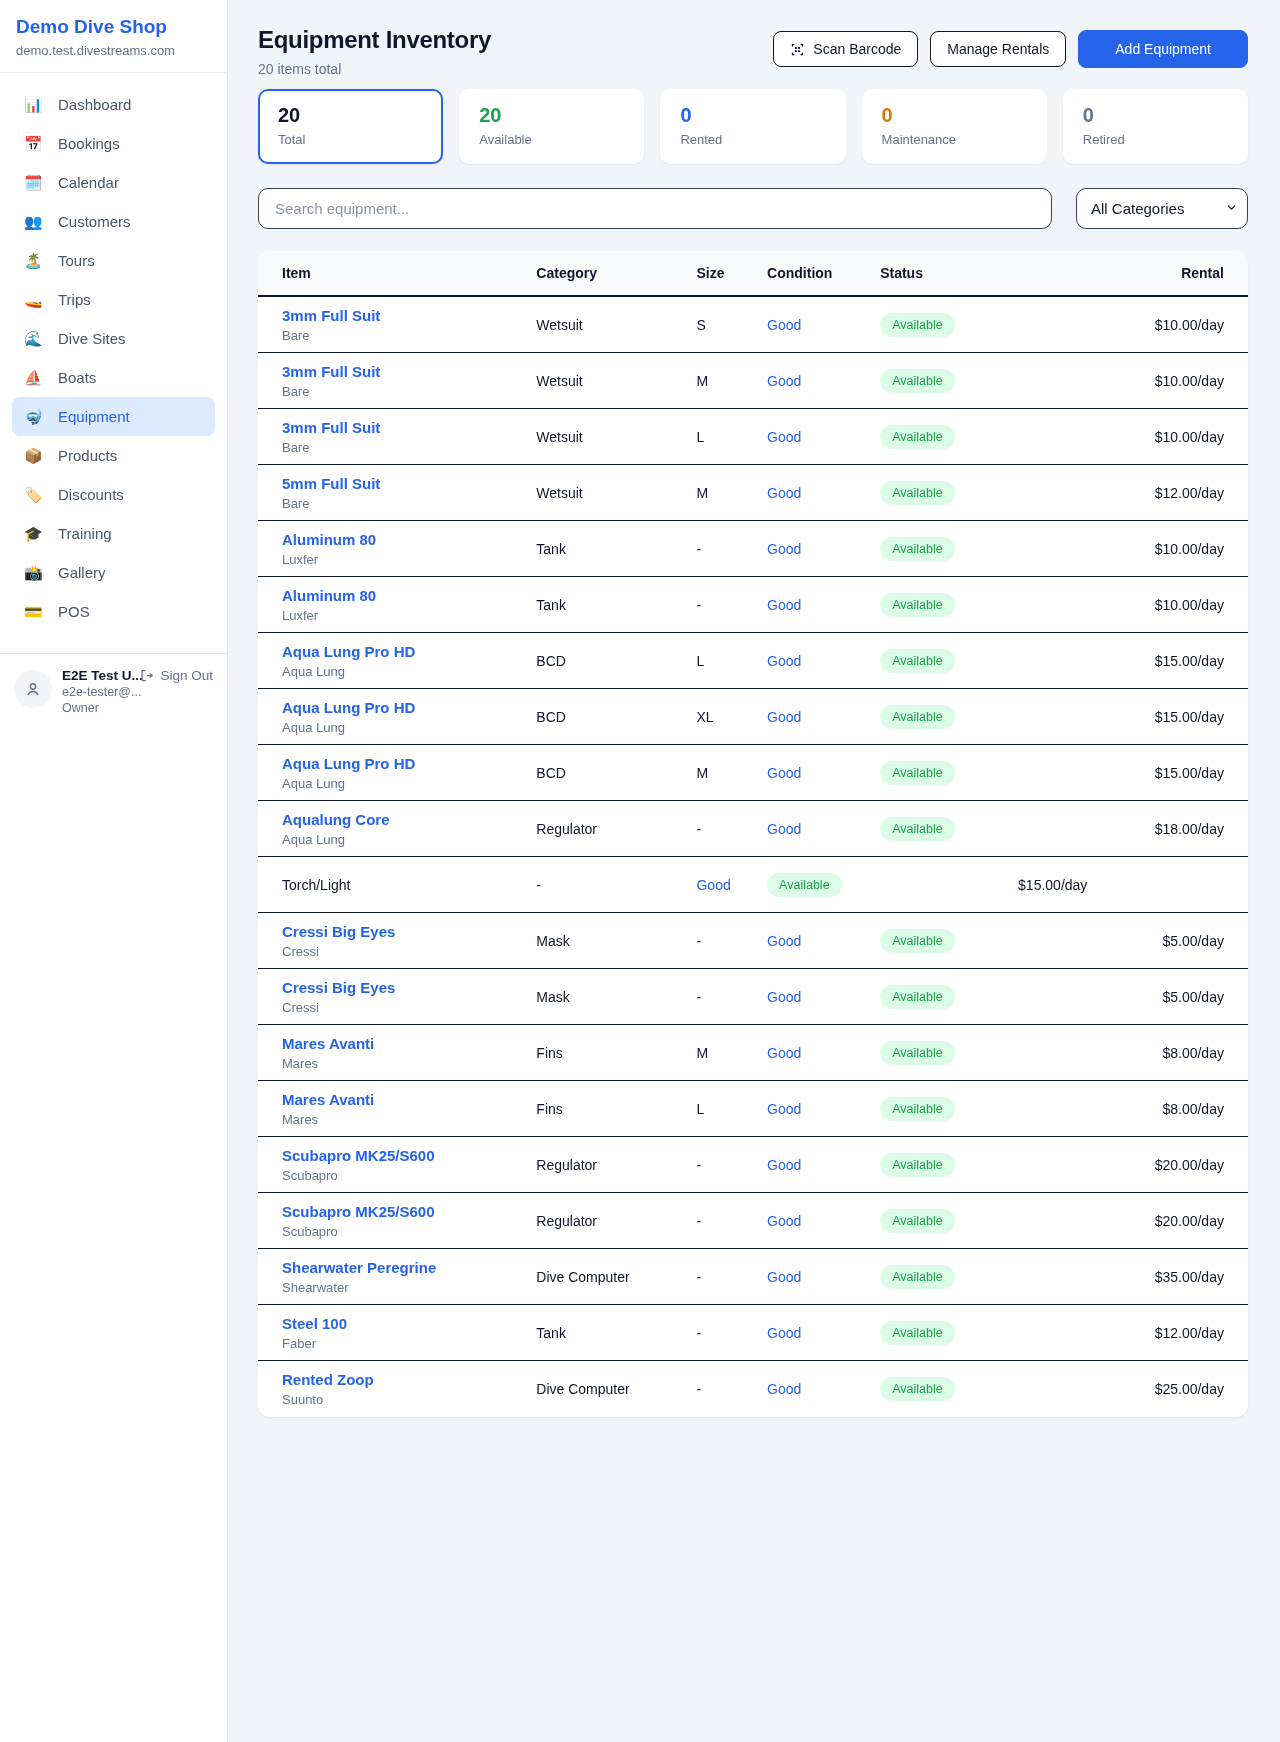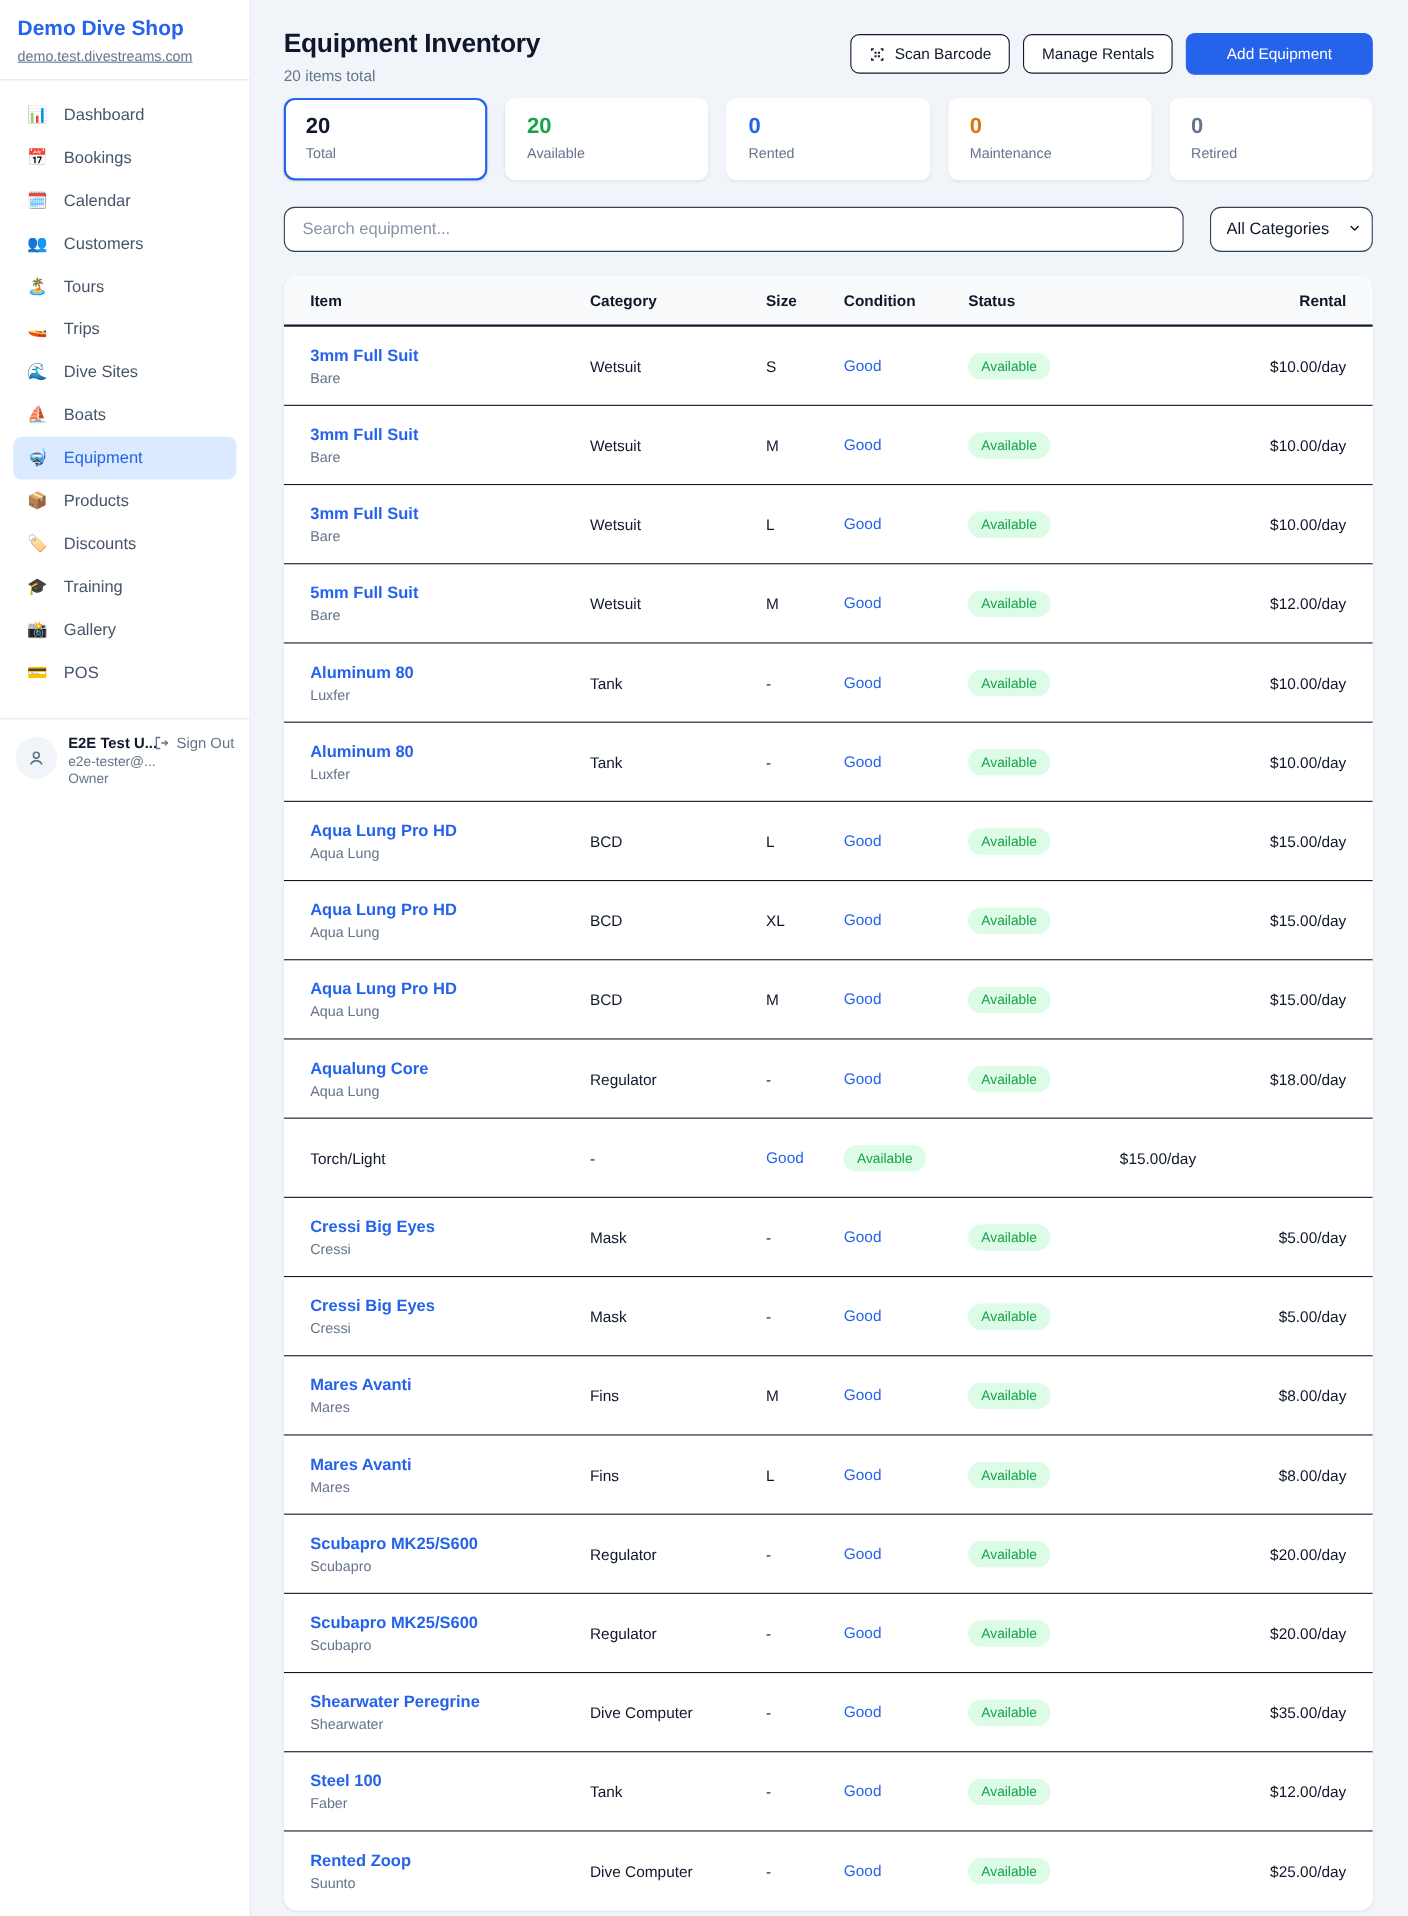--- a/index.html
+++ b/index.html
@@ -10,21 +10,21 @@
     color:#0f172a;
     position:relative;
   }
   
   .sidebar {
     position:absolute; left:0; top:0; bottom:0; width:228px;
     background:#ffffff; border-right:1px solid #e2e8f0;
   }
   .brand { padding:16px 16px 14px 16px; border-bottom:1px solid #e2e8f0; }
   .brand-name { color:#2563eb; font-size:19px; font-weight:700; cursor:pointer; }
-  .brand-domain { color:#64748b; font-size:13px; margin-top:5px;text-decoration:underline; }
+  .brand-domain { color:#64748b; font-size:13px; margin-top:5px; }
   .nav { padding:12px 12px 8px 12px; }
   .nav-item {
     display:flex; align-items:center; gap:14px;
     padding:11px 12px; border-radius:8px;
     color:#475569; font-size:15px; cursor:pointer;
   }
   .nav-item .nav-icon { width:20px; font-size:15px; text-align:center; line-height:1; }
   .nav-item.active { background:#dbeafe; color:#2563eb; }
   .user-box {
     border-top:1px solid #e2e8f0; margin-top:14px;
@@ -63,21 +63,21 @@
   .stat-card.active { border-color:#2563eb; }
   .stat-value { font-size:20px; font-weight:700; }
   .stat-label { font-size:13px; color:#64748b; margin-top:5px; }
   
   .filters { display:flex; gap:24px; margin-top:24px; }
   .search-input {
     flex:1; font-family:inherit; font-size:15px; color:#0f172a;
     padding:11px 16px; border:1.5px solid #334155; border-radius:10px; background:#fff; outline:none;
   }
   .search-input::placeholder { color:#8a94a6; }
-  .select-wrap { position:relative; width:148px; }
+  .select-wrap { position:relative; width:172px; }
   .select-wrap select {
     width:100%; font-family:inherit; font-size:15px; color:#0f172a;
     padding:11px 30px 11px 14px; border:1.5px solid #334155; border-radius:10px;
     background:#fff; appearance:none; -webkit-appearance:none; cursor:pointer; outline:none;
   }
   .select-chevron { position:absolute; right:10px; top:13px; pointer-events:none; color:#0f172a; }
   
   .table-card {
     margin-top:22px; background:#fff; border-radius:12px; overflow:hidden;
     box-shadow:0 1px 2px rgba(15,23,42,.07);
@@ -85,21 +85,21 @@
   .t-grid {
     display:grid;
     grid-template-columns:27% 17% 7.5% 12% 22% 14.5%;
     align-items:center; padding:0 24px;
   }
   .t-head {
     background:#f8fafc; border-bottom:2px solid #0f172a;
     height:46px; font-size:14px; font-weight:700; color:#0f172a;
   }
   .t-head .col-rental { text-align:right; }
-  .t-row { height:72px; border-bottom:1px solid #0f172a; }
+  .t-row { height:56px; border-bottom:1px solid #0f172a; }
   .t-row:last-child { border-bottom:none; }
   .item-name { color:#2563eb; font-size:15px; font-weight:600; cursor:pointer; }
   .item-brand { color:#64748b; font-size:13px; margin-top:4px; }
   .cell { font-size:14px; color:#0f172a; }
   .cond-link { color:#2563eb; font-size:14px; cursor:pointer; }
   .badge {
     display:inline-block; background:#dcfce7; color:#16a34a;
     font-size:12.5px; padding:5px 12px; border-radius:999px;
   }
   .col-rental { text-align:right; font-size:14px; color:#0f172a; }

